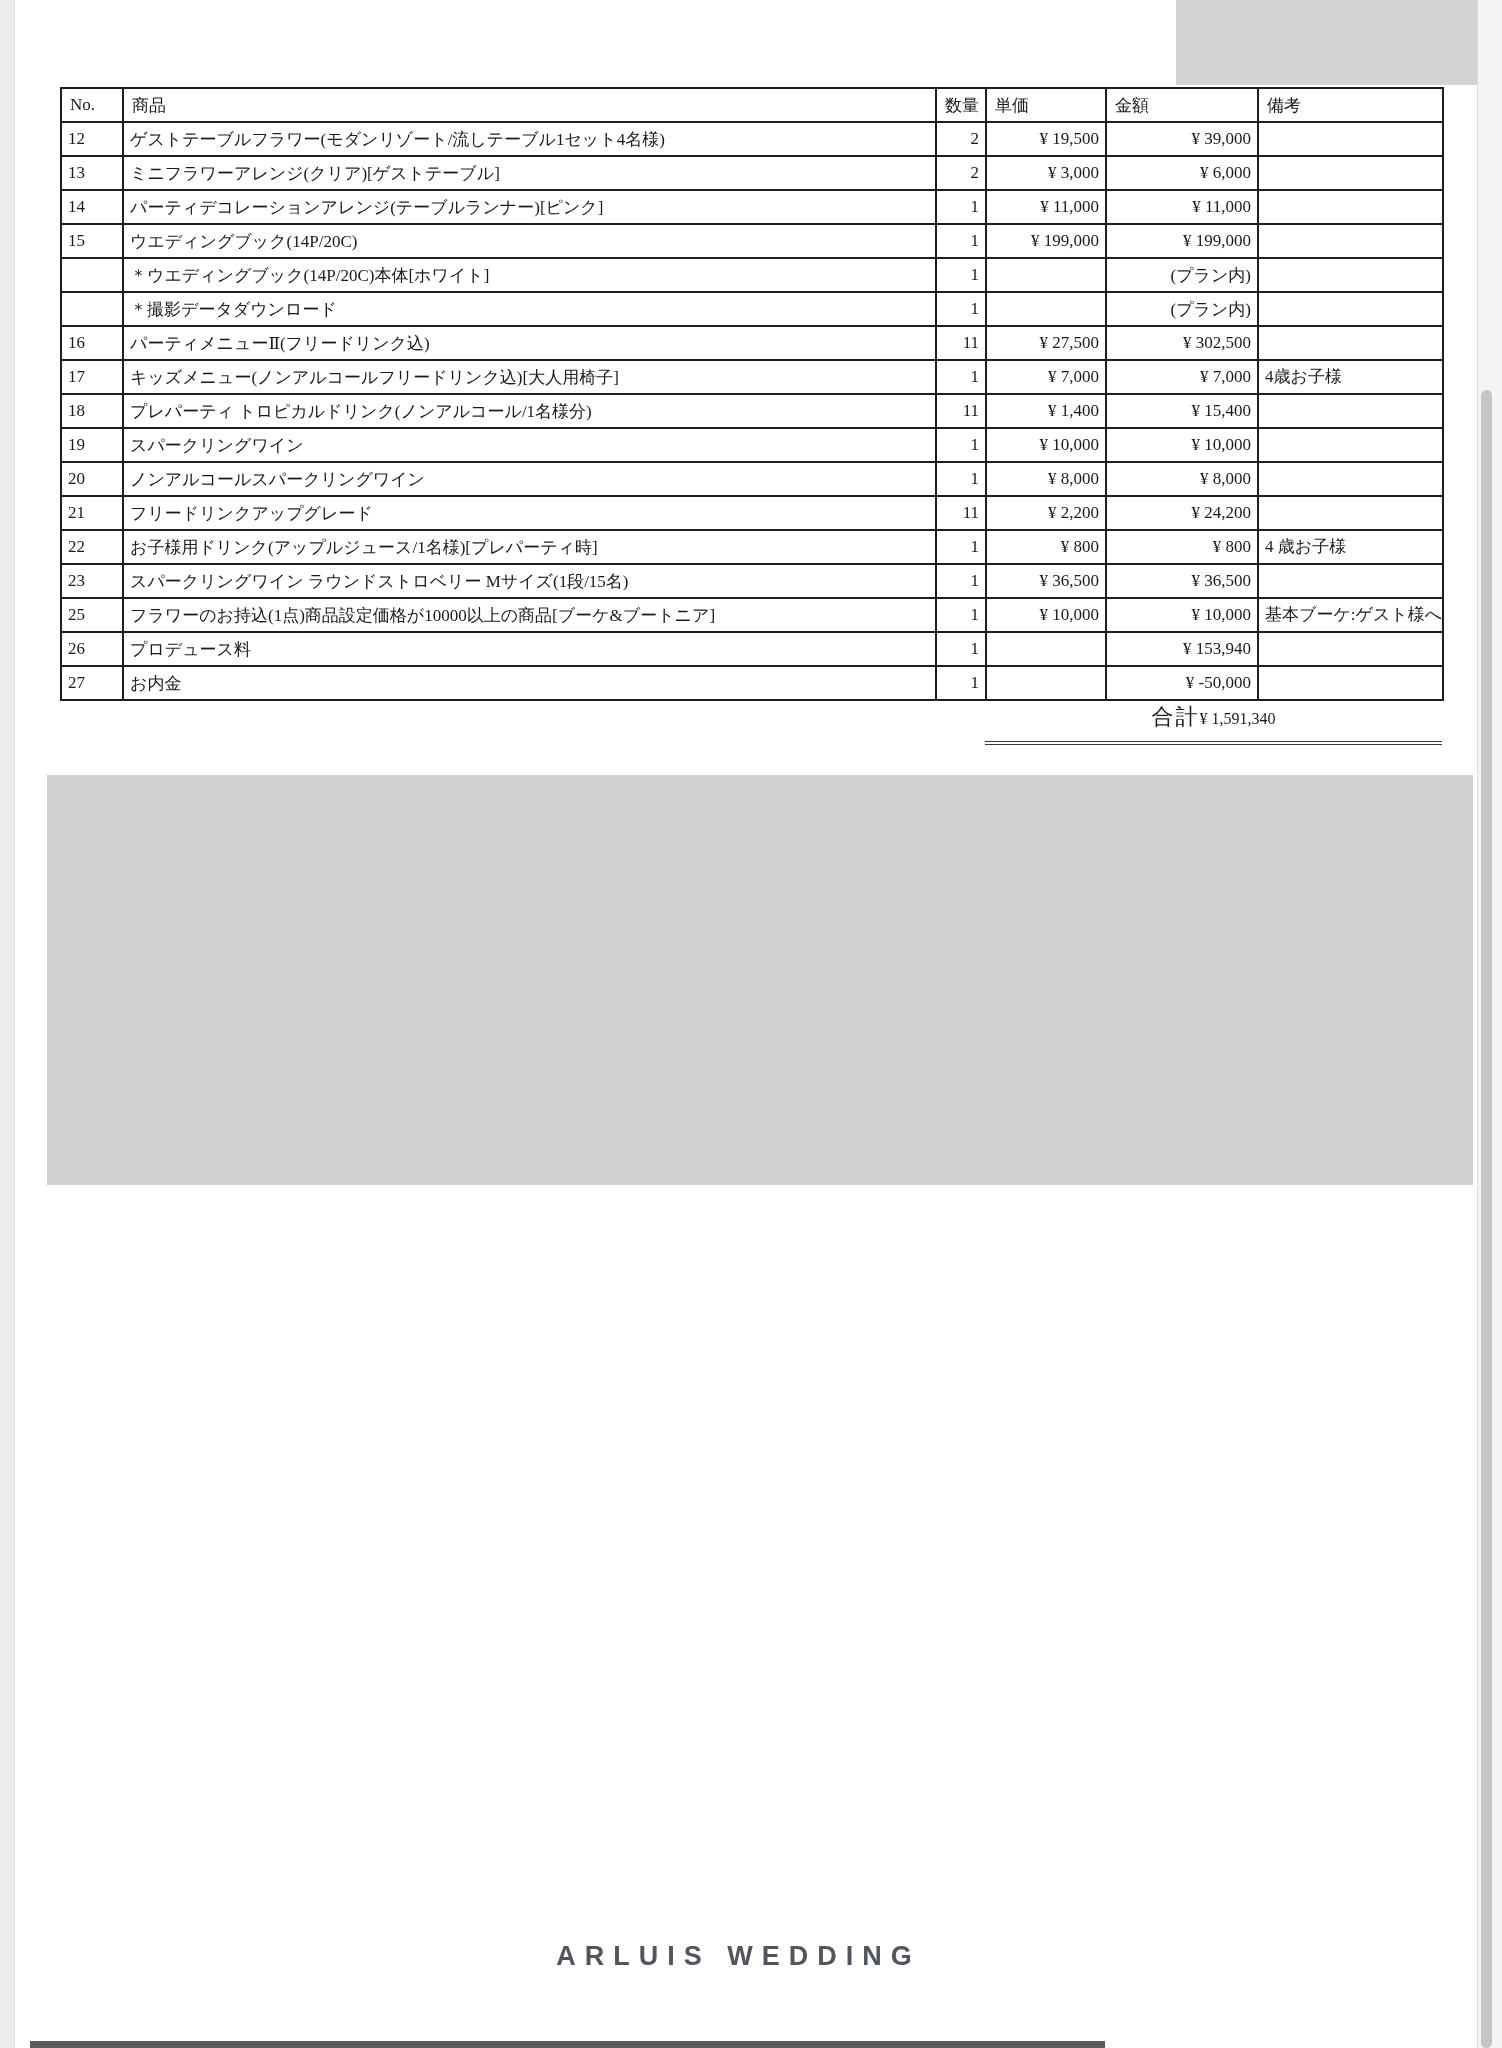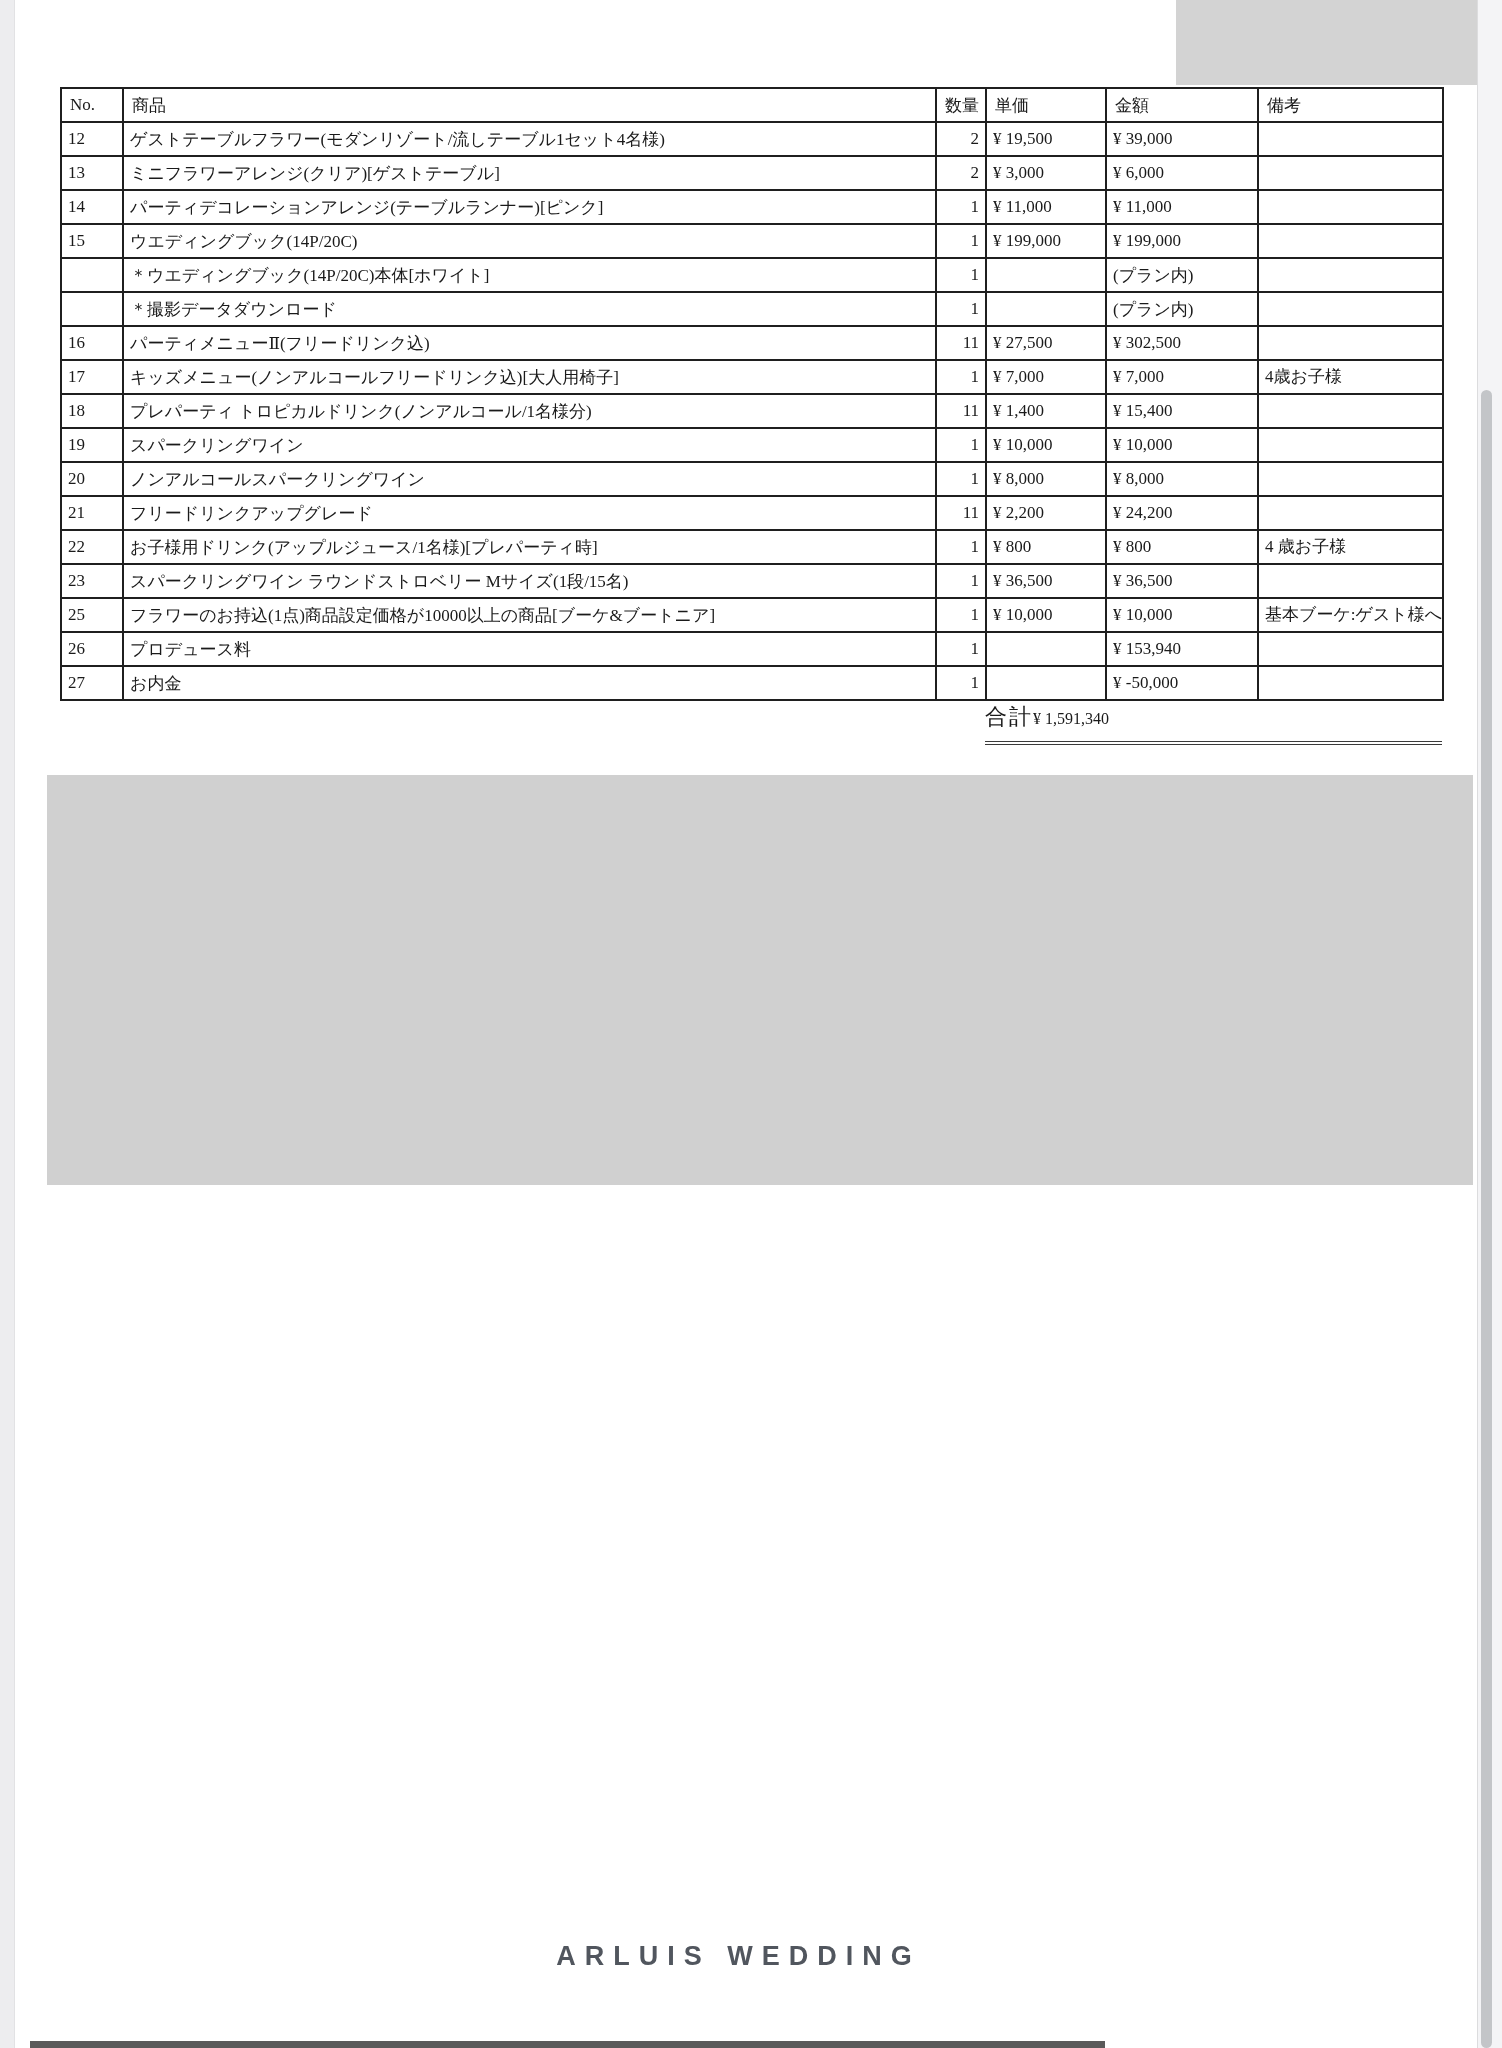--- a/index.html
+++ b/index.html
@@ -29,25 +29,25 @@
     border:2px solid #1f1f1f;
     font-size:17px;font-weight:normal;
     padding:3px 6px;height:26px;
     overflow:hidden;white-space:nowrap;
     vertical-align:middle;
   }
   table.invoice th{text-align:left;padding-left:8px;}
   td.c-no{padding-left:10px;font-size:16.5px;}
   td.c-item{padding-left:10px;}
   td.c-qty{text-align:right;padding-right:8px;font-size:16.5px;}
-  td.c-price,td.c-amount{text-align:left;padding-right:7px;font-size:16.5px;}
+  td.c-price,td.c-amount{text-align:right;padding-right:7px;font-size:16.5px;}
   td.c-remarks{white-space:normal;line-height:1.3;font-size:16.5px;padding:2px 4px;}
   .total-row{
     position:absolute;left:985px;top:702px;width:457px;
-    display:flex;justify-content:flex-start;align-items:baseline;
+    display:flex;justify-content:center;align-items:baseline;
     border-bottom:4px double #3a3a3a;padding-bottom:9px;
   }
   .total-label{font-size:22px;letter-spacing:2px;}
   .total-value{font-size:16px;}
   .logo{
     position:absolute;left:0;top:1941px;width:1477px;text-align:center;
     font-family:"Liberation Sans",sans-serif;
     font-size:27px;letter-spacing:9px;color:#51565e;font-weight:700;
   }
   .bottom-bar{

